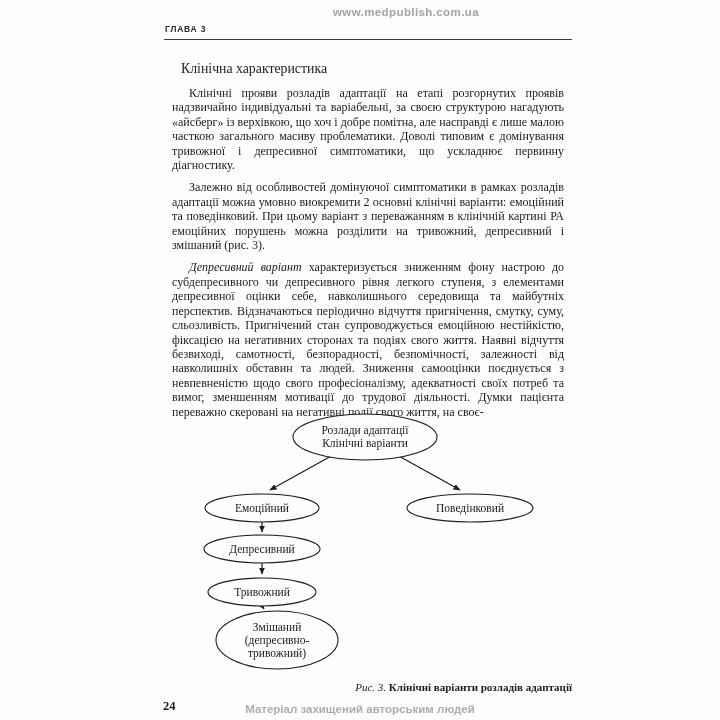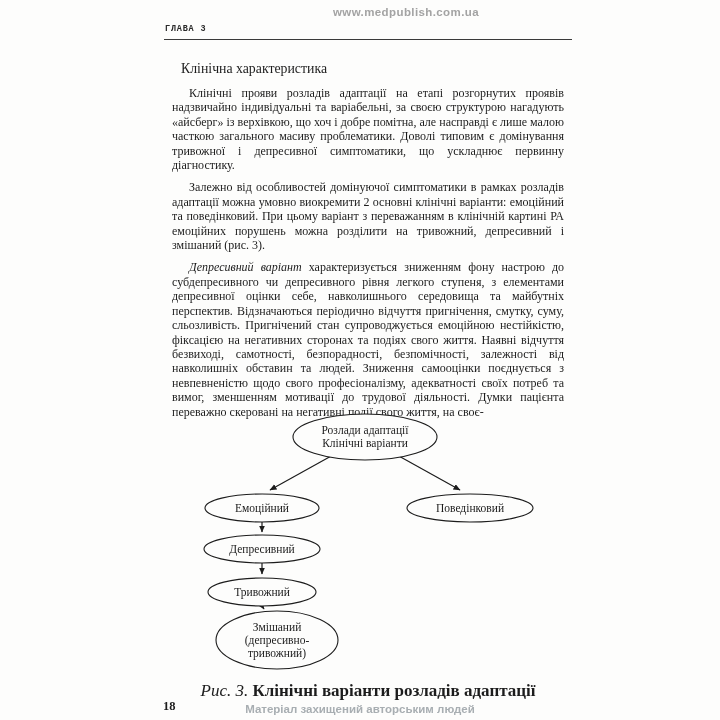--- a/index.html
+++ b/index.html
@@ -26,21 +26,21 @@
     letter-spacing: 0.4px;
     margin-left: 46px;
   }
   .content {
     position: absolute;
     left: 164px;
     top: 24px;
     width: 408px;
   }
   .chapter {
-    font-family: Liberation Mono, monospace;
+    font-family: Liberation Sans, sans-serif;
     font-size: 8.5px;
     font-weight: bold;
     letter-spacing: 0.8px;
     color: #2a2a2a;
     margin: 0 0 5px 1px;
   }
   .rule {
     border: 0;
     border-top: 1.3px solid #3a3a3a;
     margin: 0;
@@ -70,22 +70,22 @@
     font-family: "Liberation Serif", serif;
     font-size: 11.5px;
     fill: #1c1c1c;
   }
   .arrow { stroke: #1c1c1c; stroke-width: 1.2; fill: none; }
   .caption {
     position: absolute;
     top: 681px;
     left: 164px;
     width: 408px;
-    text-align: center;
-    font-size: 17px;
+    text-align: right;
+    font-size: 11px;
   }
   .caption .cap-label { font-style: italic; }
   .caption .cap-text { font-weight: bold; }
   .page-number {
     position: absolute;
     left: 163px;
     top: 699px;
     font-size: 12.5px;
     font-weight: bold;
   }
@@ -164,17 +164,17 @@
         <text class="node-text" x="127" y="252" text-anchor="middle">тривожний)</text>
       </g>
     </svg>
   </div>
 
   <div class="caption">
     <span class="cap-label">Рис. 3.</span>
     <span class="cap-text">Клінічні варіанти розладів адаптації</span>
   </div>
 
-  <div class="page-number">18</div>
+  <div class="page-number">24</div>
 
   <div class="footer-copyright">Матеріал захищений авторським людей</div>
 
 </div>
 
 </body></html>

